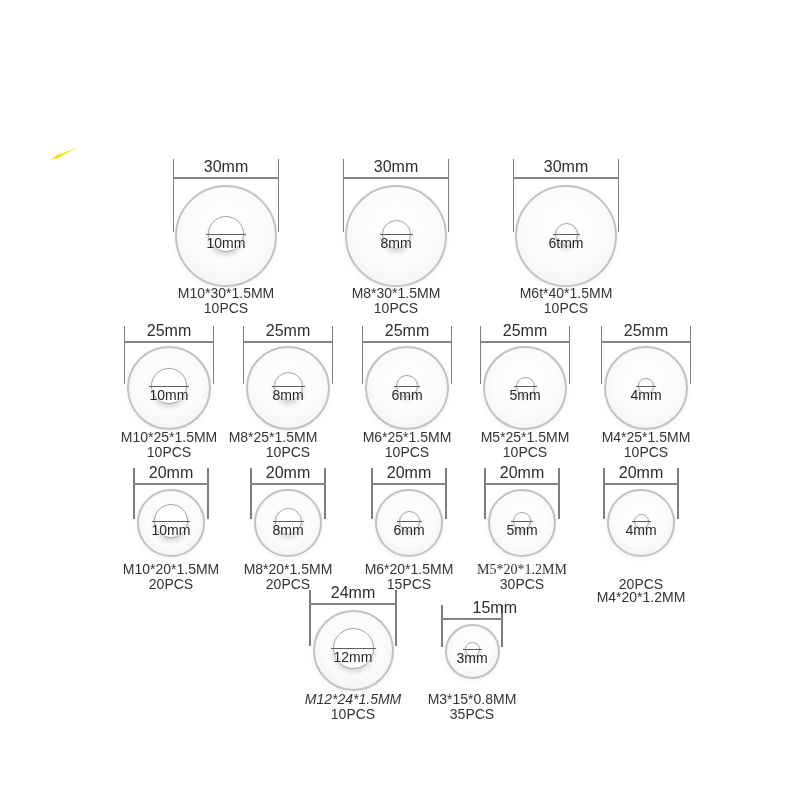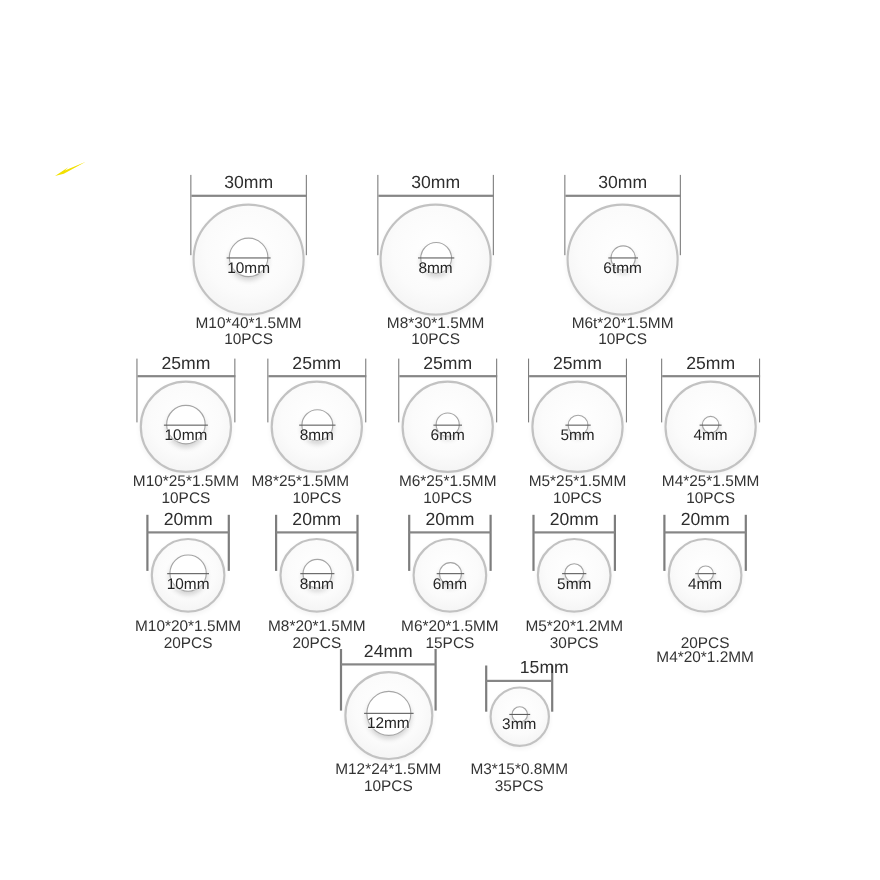--- a/index.html
+++ b/index.html
@@ -68,21 +68,21 @@
   </svg>
 <div class="washer-group">
       <div class="washer-ring" style="left: 175px; top: 169px; width: 102px; height: 102px;"></div>
       <div class="dim-tick" style="left: 172.75px; top: 143px; height: 73px;"></div>
       <div class="dim-tick" style="left: 277.75px; top: 143px; height: 73px;"></div>
       <div class="dim-line" style="left: 173.5px; top: 161px; width: 105px;"></div>
       <div class="dim-label" style="left: 181px; top: 142px; width: 90px;">30mm</div>
       <div class="washer-hole" style="left: 208px; top: 200px; width: 36px; height: 36px;"></div>
       <div class="hole-line" style="left: 206px; top: 217.5px; width: 40px;"></div>
       <div class="hole-label" style="left: 181px; top: 219px; width: 90px;">10mm</div>
-      <div class="caption" style="left: 151px; top: 270px; width: 150px;">M10*40*1.5MM</div>
+      <div class="caption" style="left: 151px; top: 270px; width: 150px;">M10*30*1.5MM</div>
       <div class="caption" style="left: 151px; top: 285px; width: 150px;">10PCS</div>
     </div>
     <div class="washer-group">
       <div class="washer-ring" style="left: 345px; top: 169px; width: 102px; height: 102px;"></div>
       <div class="dim-tick" style="left: 342.75px; top: 143px; height: 73px;"></div>
       <div class="dim-tick" style="left: 447.75px; top: 143px; height: 73px;"></div>
       <div class="dim-line" style="left: 343.5px; top: 161px; width: 105px;"></div>
       <div class="dim-label" style="left: 351px; top: 142px; width: 90px;">30mm</div>
       <div class="washer-hole" style="left: 381.5px; top: 203.5px; width: 29px; height: 29px;"></div>
       <div class="hole-line" style="left: 379.5px; top: 217.5px; width: 33px;"></div>
@@ -92,21 +92,21 @@
     </div>
     <div class="washer-group">
       <div class="washer-ring" style="left: 515px; top: 169px; width: 102px; height: 102px;"></div>
       <div class="dim-tick" style="left: 512.75px; top: 143px; height: 73px;"></div>
       <div class="dim-tick" style="left: 617.75px; top: 143px; height: 73px;"></div>
       <div class="dim-line" style="left: 513.5px; top: 161px; width: 105px;"></div>
       <div class="dim-label" style="left: 521px; top: 142px; width: 90px;">30mm</div>
       <div class="washer-hole" style="left: 554.5px; top: 206.5px; width: 23px; height: 23px;"></div>
       <div class="hole-line" style="left: 552.5px; top: 217.5px; width: 27px;"></div>
       <div class="hole-label" style="left: 521px; top: 219px; width: 90px;">6tmm</div>
-      <div class="caption" style="left: 491px; top: 270px; width: 150px;">M6t*20*1.5MM</div>
+      <div class="caption" style="left: 491px; top: 270px; width: 150px;">M6t*40*1.5MM</div>
       <div class="caption" style="left: 491px; top: 285px; width: 150px;">10PCS</div>
     </div>
     <div class="washer-group">
       <div class="washer-ring" style="left: 127px; top: 330px; width: 84px; height: 84px;"></div>
       <div class="dim-tick" style="left: 123.75px; top: 310px; height: 58px;"></div>
       <div class="dim-tick" style="left: 212.75px; top: 310px; height: 58px;"></div>
       <div class="dim-line" style="left: 124.5px; top: 325px; width: 89px;"></div>
       <div class="dim-label" style="left: 124px; top: 306px; width: 90px;">25mm</div>
       <div class="washer-hole" style="left: 151px; top: 352px; width: 36px; height: 36px;"></div>
       <div class="hole-line" style="left: 149px; top: 369.5px; width: 40px;"></div>
@@ -200,21 +200,21 @@
     </div>
     <div class="washer-group">
       <div class="washer-ring" style="left: 488px; top: 473px; width: 68px; height: 68px;"></div>
       <div class="dim-tick" style="left: 484.25px; top: 452px; height: 51px;"></div>
       <div class="dim-tick" style="left: 558.25px; top: 452px; height: 51px;"></div>
       <div class="dim-line" style="left: 485px; top: 467px; width: 74px;"></div>
       <div class="dim-label" style="left: 477px; top: 448px; width: 90px;">20mm</div>
       <div class="washer-hole" style="left: 513px; top: 496px; width: 18px; height: 18px;"></div>
       <div class="hole-line" style="left: 511px; top: 504.5px; width: 22px;"></div>
       <div class="hole-label" style="left: 477px; top: 506px; width: 90px;">5mm</div>
-      <div class="caption" style="left: 447px; top: 546px; width: 150px;">M5*20*1.2MM</div>
+      <div class="caption" style="left: 447px; top: 546px; width: 150px; font-family: Liberation Serif, serif;">M5*20*1.2MM</div>
       <div class="caption" style="left: 447px; top: 561px; width: 150px;">30PCS</div>
     </div>
     <div class="washer-group">
       <div class="washer-ring" style="left: 607px; top: 473px; width: 68px; height: 68px;"></div>
       <div class="dim-tick" style="left: 603.25px; top: 452px; height: 51px;"></div>
       <div class="dim-tick" style="left: 677.25px; top: 452px; height: 51px;"></div>
       <div class="dim-line" style="left: 604px; top: 467px; width: 74px;"></div>
       <div class="dim-label" style="left: 596px; top: 448px; width: 90px;">20mm</div>
       <div class="washer-hole" style="left: 633.5px; top: 497.5px; width: 15px; height: 15px;"></div>
       <div class="hole-line" style="left: 631.5px; top: 504.5px; width: 19px;"></div>
@@ -224,21 +224,21 @@
     </div>
     <div class="washer-group">
       <div class="washer-ring" style="left: 312.5px; top: 593.5px; width: 81px; height: 81px;"></div>
       <div class="dim-tick" style="left: 309.25px; top: 574px; height: 56px;"></div>
       <div class="dim-tick" style="left: 395.25px; top: 574px; height: 56px;"></div>
       <div class="dim-line" style="left: 310px; top: 587px; width: 86px;"></div>
       <div class="dim-label" style="left: 308px; top: 568px; width: 90px;">24mm</div>
       <div class="washer-hole" style="left: 332.5px; top: 611.5px; width: 41px; height: 41px;"></div>
       <div class="hole-line" style="left: 330.5px; top: 631.5px; width: 45px;"></div>
       <div class="hole-label" style="left: 308px; top: 633px; width: 90px;">12mm</div>
-      <div class="caption" style="left: 278px; top: 676px; width: 150px;">M12*24*1.5MM</div>
+      <div class="caption" style="left: 278px; top: 676px; width: 150px; font-style: italic;">M12*24*1.5MM</div>
       <div class="caption" style="left: 278px; top: 691px; width: 150px;">10PCS</div>
     </div>
     <div class="washer-group">
       <div class="washer-ring" style="left: 444.5px; top: 607.5px; width: 55px; height: 55px;"></div>
       <div class="dim-tick" style="left: 441.25px; top: 589px; height: 42px;"></div>
       <div class="dim-tick" style="left: 501.25px; top: 589px; height: 42px;"></div>
       <div class="dim-line" style="left: 442px; top: 602px; width: 60px;"></div>
       <div class="dim-label" style="left: 427px; top: 583px; width: 90px; text-align: right;">15mm</div>
       <div class="washer-hole" style="left: 464.5px; top: 625.5px; width: 15px; height: 15px;"></div>
       <div class="hole-line" style="left: 462.5px; top: 632.5px; width: 19px;"></div>

